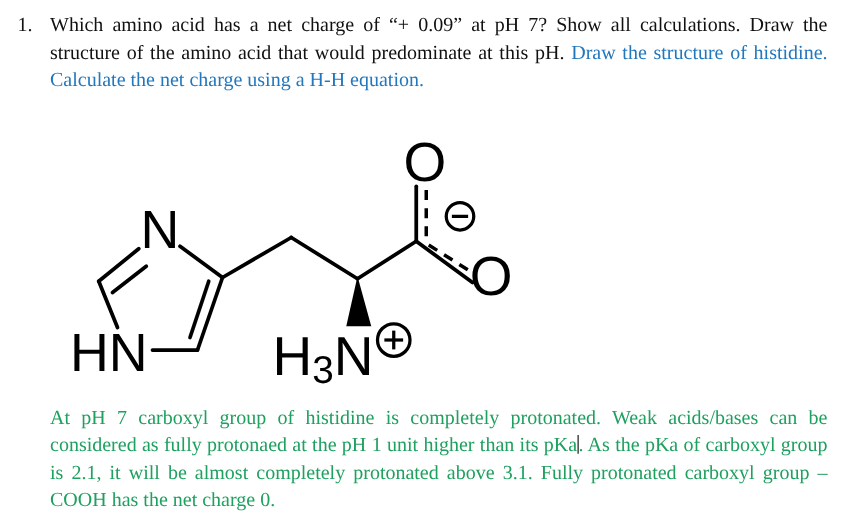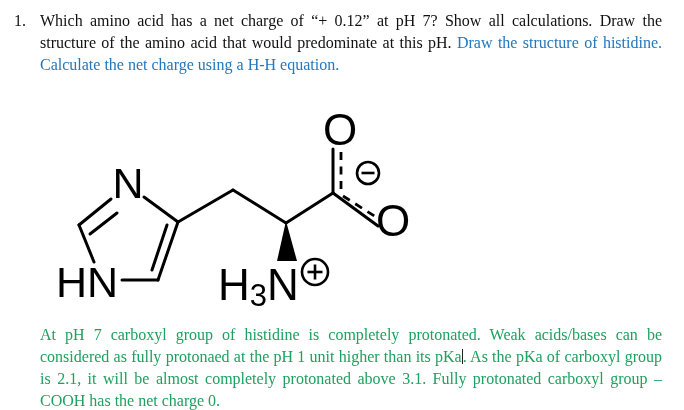--- a/index.html
+++ b/index.html
@@ -57,21 +57,21 @@
     vertical-align: -2px;
   }
 </style>
 </head>
 <body>
 
 <div class="page">
 
   <div class="question-row">
     <span class="q-num">1.</span>
-    <p class="q-text" style="color: rgb(17, 17, 17);"><span>Which amino acid has a net charge of “+ 0.12” at pH 7? Show all calculations. Draw the structure of the amino acid that would predominate at this pH. </span><span class="q-blue" style="color: rgb(34, 119, 189);">Draw the structure of histidine. Calculate the net charge using a H-H equation.</span></p>
+    <p class="q-text" style="color: rgb(17, 17, 17);"><span>Which amino acid has a net charge of “+ 0.09” at pH 7? Show all calculations. Draw the structure of the amino acid that would predominate at this pH. </span><span class="q-blue" style="color: rgb(34, 119, 189);">Draw the structure of histidine. Calculate the net charge using a H-H equation.</span></p>
   </div>
 
   <svg class="structure-svg" viewBox="40 95 400 225" xmlns="http://www.w3.org/2000/svg">
     <g>
       <line class="bond" x1="79" y1="225" x2="111" y2="199"></line>
       <line class="bond" x1="90" y1="234" x2="117" y2="213"></line>
       <line class="bond" x1="144" y1="197" x2="178" y2="222"></line>
       <line class="bond" x1="178" y1="222" x2="158" y2="280"></line>
       <line class="bond" x1="167" y1="225" x2="152" y2="270"></line>
       <line class="bond" x1="158" y1="280" x2="122" y2="280"></line>

